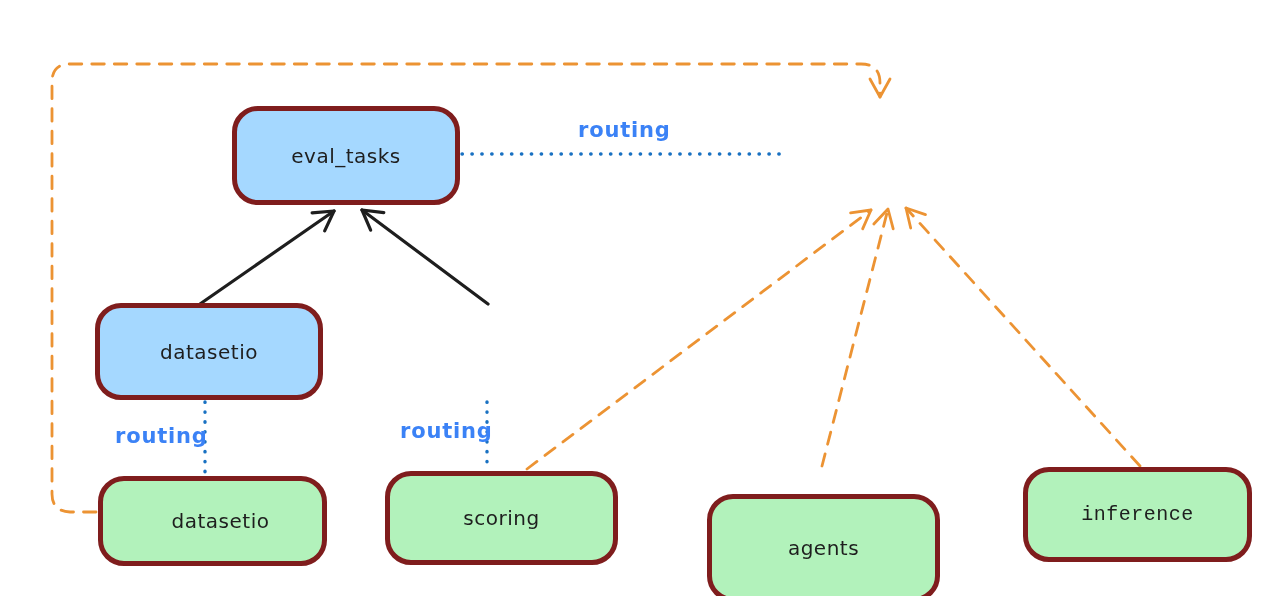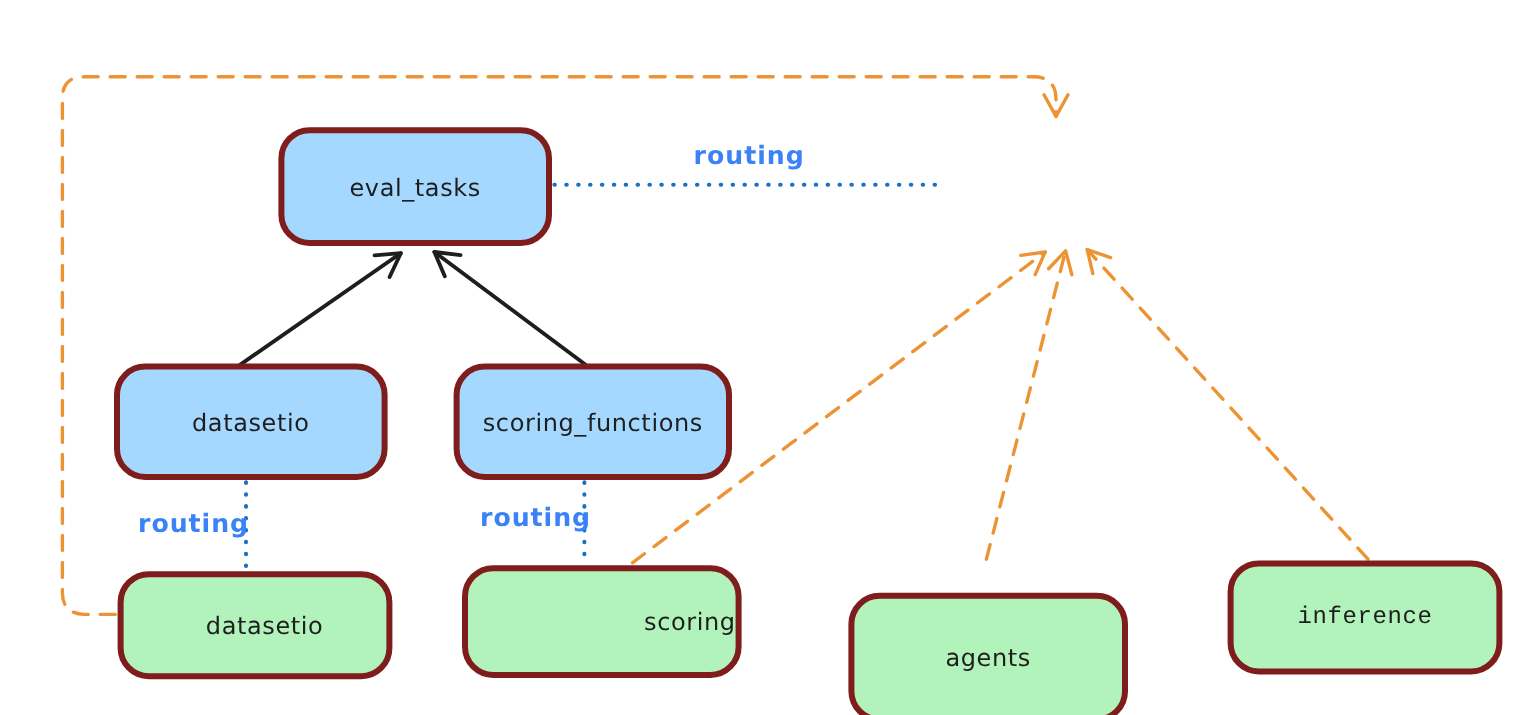--- a/index.html
+++ b/index.html
@@ -34,21 +34,21 @@
     font-size: 20px;
     letter-spacing: 0.5px;
   }
   .node-blue  { background: #a5d8ff; }
   .node-green { background: #b2f2bb; }
   .node-eval_tasks        { left: 232px; top: 106px; width: 228px; height: 99px; }
   .node-eval              { left: 783px; top: 104px; width: 234px; height: 98px; }
   .node-datasets          { left: 95px;  top: 303px; width: 228px; height: 97px; }
   .node-scoring_functions { left: 378px; top: 303px; width: 232px; height: 97px; }
   .node-datasetio         { left: 98px;  top: 476px; width: 229px; height: 90px; padding-left: 16px; }
-  .node-scoring           { left: 385px; top: 471px; width: 233px; height: 94px; justify-content: flex-end; }
+  .node-scoring           { left: 385px; top: 471px; width: 233px; height: 94px; }
   .node-agents            { left: 707px; top: 467px; width: 233px; height: 108px; margin-top: 27px; }
   .node-inference         { left: 1023px; top: 467px; width: 229px; height: 95px; font-family: Liberation Mono, monospace; }
   .edge-label {
     position: absolute;
     z-index: 3;
     color: #3b82f6;
     font-size: 21px;
     font-weight: 600;
     letter-spacing: 0.8px;
   }
@@ -84,23 +84,20 @@
 
     <path d="M96,512 L70,512 Q52,511 52,494 L52,82 Q52,64 70,64 L861,64 Q880,64 880,83 L880,97" fill="none" stroke="#ec9333" stroke-width="2.8" stroke-linecap="round" stroke-dasharray="12.5 10" marker-end="url(#ah-orange)"></path>
   </svg>
 
   <div class="node node-blue node-eval_tasks">
     <span>eval_tasks</span>
   </div>
   <div class="node node-blue node-datasets">
     <span>datasetio</span>
   </div>
-  <div class="node node-blue node-scoring_functions">
-    <span>scoring_functions</span>
-  </div>
   <div class="node node-green node-datasetio">
     <span>datasetio</span>
   </div>
   <div class="node node-green node-scoring">
     <span>scoring</span>
   </div>
   <div class="node node-green node-agents">
     <span>agents</span>
   </div>
   <div class="node node-green node-inference">

